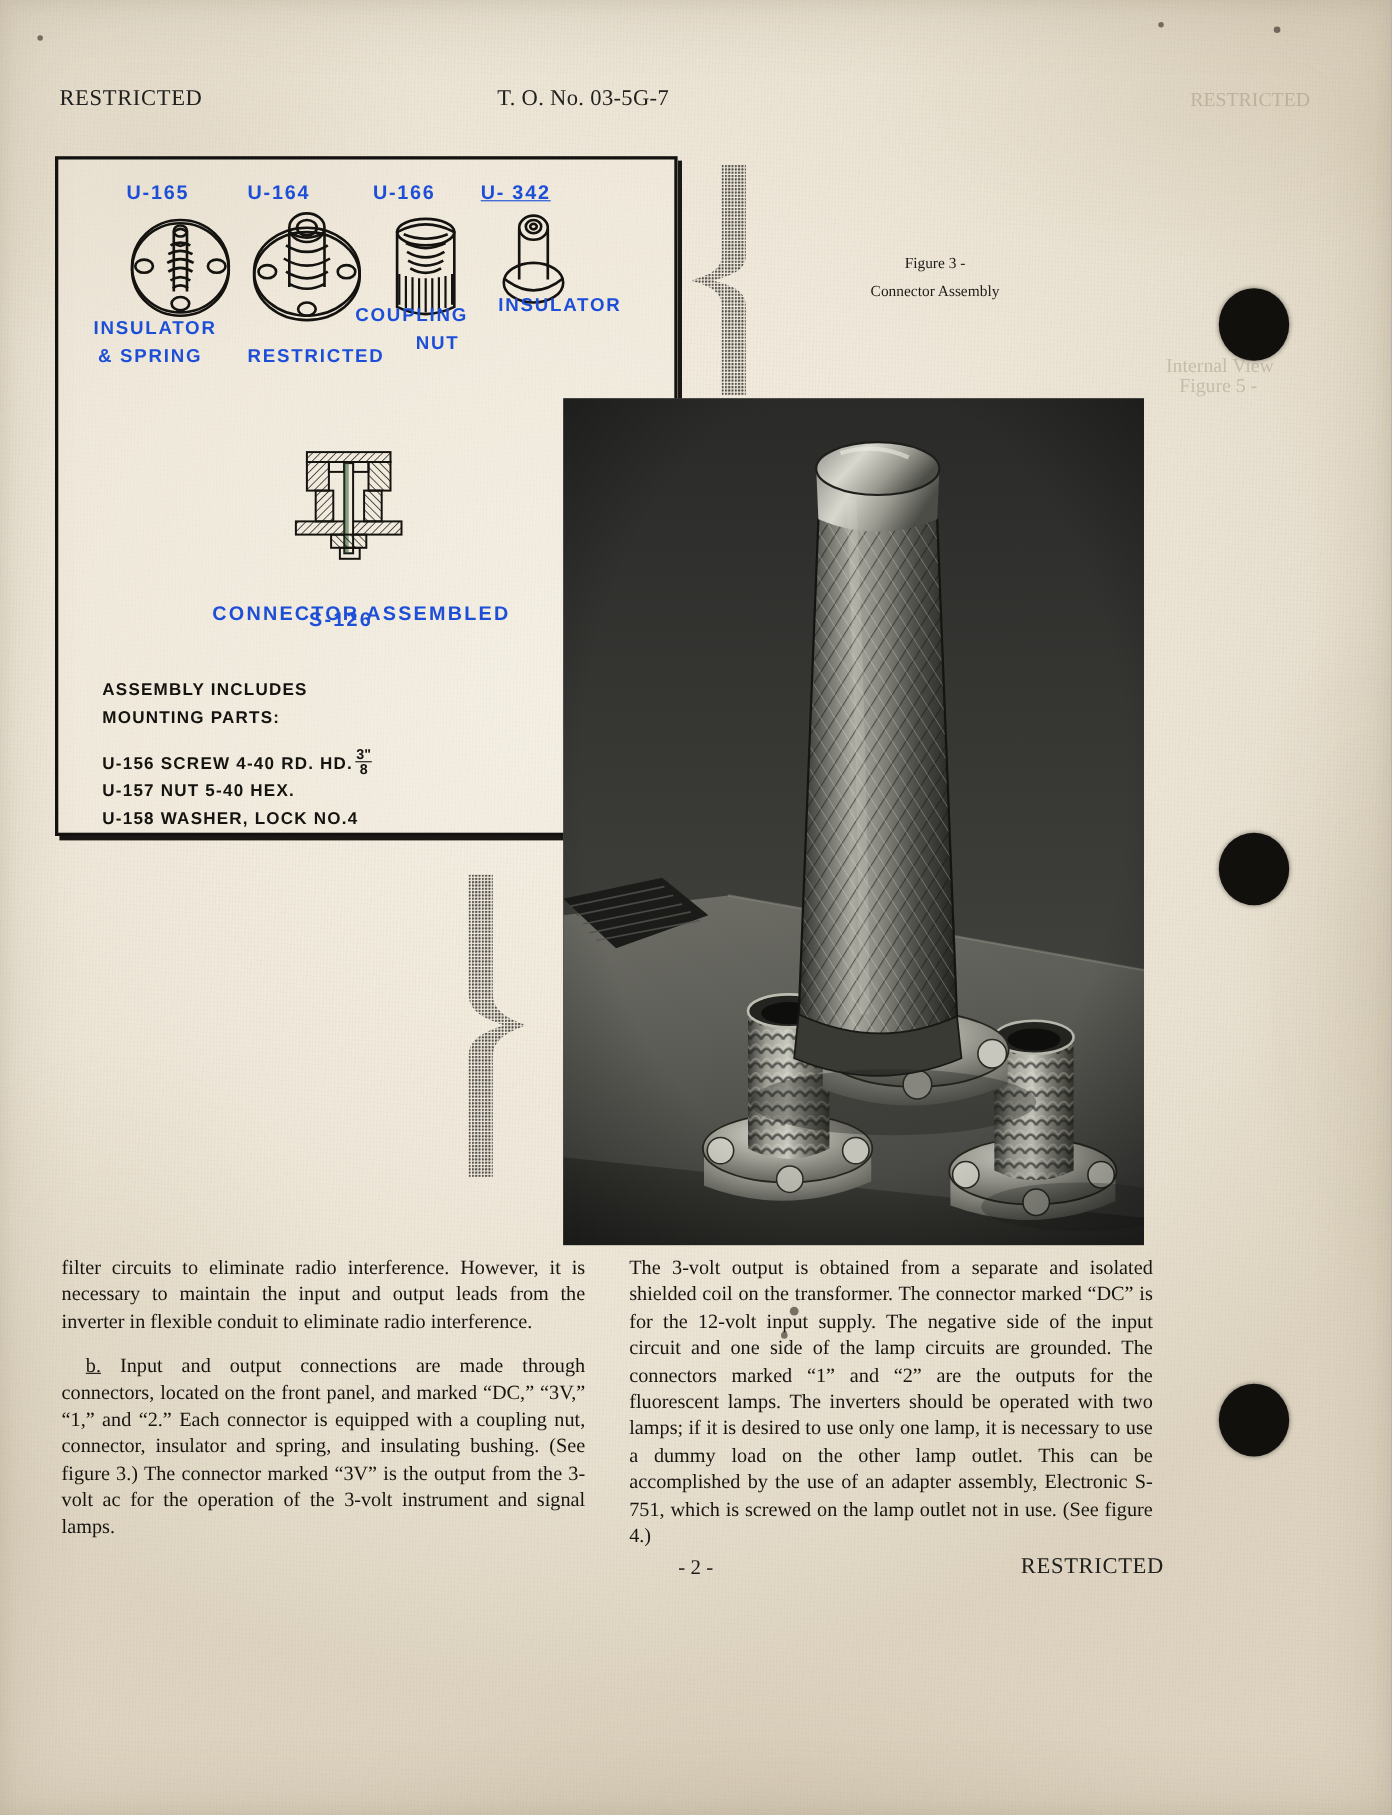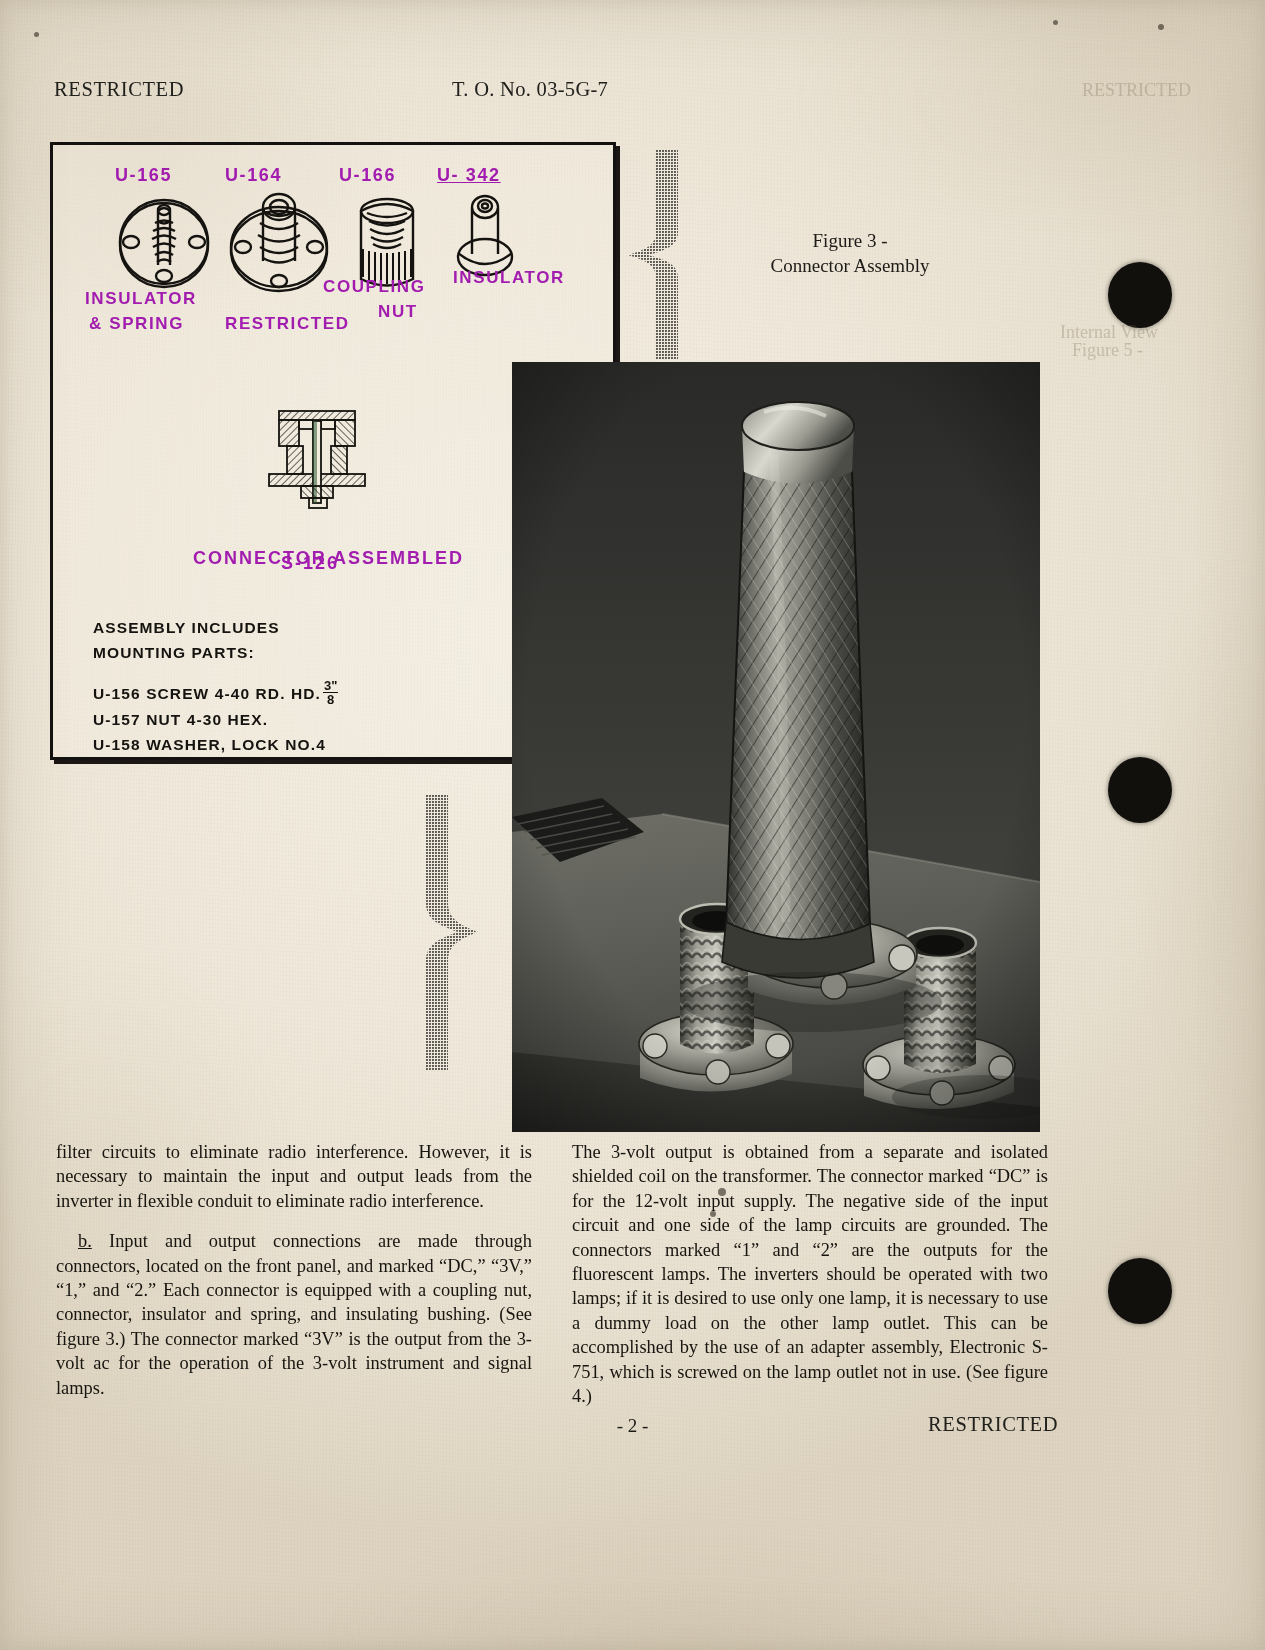--- a/index.html
+++ b/index.html
@@ -70,21 +70,21 @@
     left: 50px; top: 142px;
     width: 560px; height: 612px;
     border: 3px solid #141210;
     box-shadow: 4px 4px 0 #1a1714;
     background: rgba(244,238,226,.35);
   }
   .art-label {
     position: absolute;
     font-family: "Liberation Sans", sans-serif;
     font-weight: bold;
-    color: #a21caf;
+    color: #1d4ed8;
     letter-spacing: 1.6px;
     white-space: nowrap;
   }
   .part-no { font-size: 18px; }
   .part-cap { font-size: 17px; }
 
   .svgwrap { position: absolute; }
 
   .assy-list {
     position: absolute;
@@ -105,21 +105,21 @@
     letter-spacing: 0;
     margin-left: 2px;
   }
   .frac .num { display: block; border-bottom: 1.6px solid #15130f; padding: 0 1px; }
   .frac .den { display: block; padding: 0 1px; }
 
   
   .caption {
     position: absolute;
     text-align: center;
-    font-size: 19px;
+    font-size: 14px;
     line-height: 25px;
     color: #1d1b17;
     font-family: "Liberation Serif", serif;
   }
 
   
   .photo {
     position: absolute;
     left: 512px; top: 362px;
     width: 528px; height: 770px;
@@ -307,21 +307,21 @@
     <div class="assy-list">
       <div>ASSEMBLY  INCLUDES</div>
       <div>MOUNTING  PARTS:</div>
       <div style="height:14px;"></div>
       <div>
         <span>U-156</span>
         <span>SCREW 4-40 RD. HD.</span><span class="frac"><span class="num">3"</span><span class="den">8</span></span>
       </div>
       <div>
         <span>U-157</span>
-        <span>NUT 4-30 HEX.</span>
+        <span>NUT 5-40 HEX.</span>
       </div>
       <div>
         <span>U-158</span>
         <span>WASHER, LOCK NO.4</span>
       </div>
     </div>
   </div>
 
   <div class="svgwrap" style="left:626px; top:150px; width:70px; height:210px;">
     <svg viewBox="0 0 70 210" width="70" height="210">

